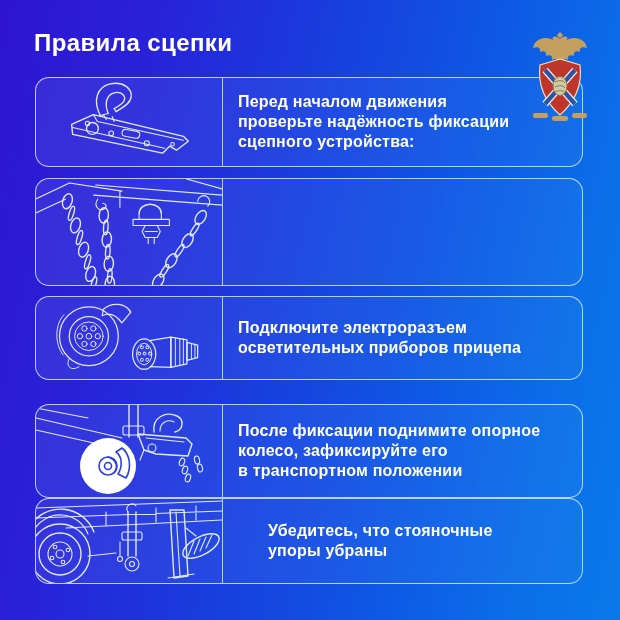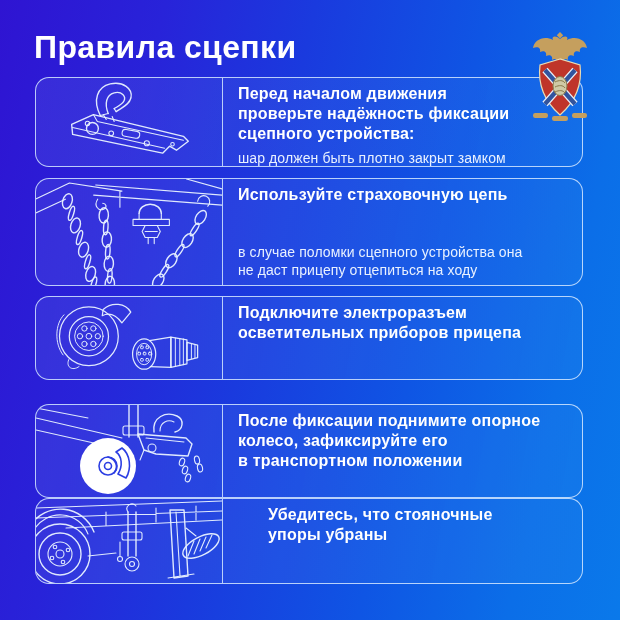--- a/index.html
+++ b/index.html
@@ -3,31 +3,31 @@
 <meta charset="utf-8">
 <style>
   html,body{margin:0;padding:0;background:#0a2aa0;}
   #canvas{
     position:relative;width:620px;height:620px;overflow:hidden;
     background:linear-gradient(102deg,#2f14d2 0%,#2823d9 22%,#1a3ade 42%,#0f55e4 65%,#0b6ee8 85%,#0a79ea 100%);
     font-family:"Liberation Sans","DejaVu Sans",sans-serif;
   }
   .page-title{
     position:absolute;left:34px;top:29px;margin:0;
-    color:#ffffff;font-size:32px;font-weight:700;letter-spacing:.4px;
+    color:#ffffff;font-size:24px;font-weight:700;letter-spacing:.4px;
   }
   .card{
     position:absolute;left:35px;width:548px;box-sizing:border-box;
     border:1.5px solid rgba(213,231,255,.85);border-radius:14px;
     background:linear-gradient(100deg,rgba(150,185,255,.12),rgba(110,190,255,.07));
     display:flex;overflow:hidden;
   }
   .illo{flex:0 0 186px;width:186px;position:relative;border-right:1.5px solid rgba(213,231,255,.85);}
   .illo svg{position:absolute;inset:0;width:100%;height:100%;}
-  .txt{flex:1;display:flex;flex-direction:column;justify-content:space-between;padding:6px 10px 6px 15px;}
+  .txt{flex:1;display:flex;flex-direction:column;justify-content:center;padding:6px 10px 6px 15px;}
   .hd{margin:0;color:#ffffff;font-size:16px;font-weight:700;line-height:1.24;letter-spacing:.2px;white-space:pre-line;}
   .bd{margin:6px 0 0;color:#e9f1ff;font-size:14px;font-weight:400;line-height:1.3;letter-spacing:.1px;white-space:pre-line;}
   .ln{fill:none;stroke:#e9f2ff;stroke-width:1.4;stroke-linecap:round;stroke-linejoin:round;opacity:.95;}
   .thin{stroke-width:1.1;}
   .blu{fill:none;stroke:#2c3ee2;stroke-width:1.6;stroke-linecap:round;stroke-linejoin:round;}
   #emblem{position:absolute;left:530px;top:29px;width:60px;height:93px;z-index:6;}
   #c1{top:77px;height:90px;}
   #c2{top:178px;height:108px;}
   #c3{top:296px;height:84px;}
   #c4{top:404px;height:94px;}
@@ -53,21 +53,20 @@
         <circle class="ln thin" cx="75" cy="56" r="2.4"></circle>
         <rect class="ln thin" x="86" y="53" width="18" height="7" rx="3.5" transform="rotate(10 95 56)"></rect>
         <circle class="ln thin" cx="111" cy="66" r="2.6"></circle>
         <circle class="ln thin" cx="137" cy="67" r="1.8"></circle>
       </svg>
     </div>
     <div class="txt">
       <h3 class="hd">Перед началом движения
 проверьте надёжность фиксации
 сцепного устройства:</h3>
-      <p class="bd">шар должен быть плотно закрыт замком</p>
     </div>
   </section>
 
   <section class="card" id="c2">
     <div class="illo">
       <svg viewBox="0 0 186 105" preserveAspectRatio="xMidYMid slice">
         <path class="ln thin" d="M0,20 L34,4 L86,12 M0,34 L30,20 M60,6 L186,16 M58,16 L186,26 M84,12 L84,28 M150,0 L186,10"></path>
         <path class="ln thin" d="M62,20 C58,26 62,32 68,30 C72,28 70,24 67,24"></path>
         <path class="ln" d="M103,34 a11,9 0 1 1 22,0"></path>
         <path class="ln thin" d="M103,34 L103,40 M125,34 L125,40 M97,40 L133,40 L133,46 L97,46 Z"></path>
@@ -90,25 +89,20 @@
         <ellipse class="ln" cx="74" cy="104" rx="4.6" ry="7.6" transform="rotate(4 74 104)"></ellipse>
         <ellipse class="ln" cx="164" cy="38" rx="4.6" ry="7.6" transform="rotate(33 164 38)"></ellipse>
         <ellipse class="ln" cx="158" cy="50" rx="2.2" ry="7.2" transform="rotate(33 158 50)"></ellipse>
         <ellipse class="ln" cx="151" cy="61" rx="4.6" ry="7.6" transform="rotate(33 151 61)"></ellipse>
         <ellipse class="ln" cx="143" cy="71" rx="2.2" ry="7.2" transform="rotate(33 143 71)"></ellipse>
         <ellipse class="ln" cx="135" cy="81" rx="4.6" ry="7.6" transform="rotate(33 135 81)"></ellipse>
         <ellipse class="ln" cx="128" cy="91" rx="2.2" ry="7.2" transform="rotate(33 128 91)"></ellipse>
         <ellipse class="ln" cx="122" cy="101" rx="4.6" ry="7.6" transform="rotate(33 122 101)"></ellipse>
       </svg>
     </div>
-    <div class="txt">
-      <h3 class="hd">Используйте страховочную цепь</h3>
-      <p class="bd">в случае поломки сцепного устройства она
-не даст прицепу отцепиться на ходу</p>
-    </div>
   </section>
 
   <section class="card" id="c3">
     <div class="illo">
       <svg viewBox="0 0 186 92" preserveAspectRatio="xMidYMid meet">
         <circle class="ln" cx="48" cy="44" r="33"></circle>
         <circle class="ln" cx="48" cy="44" r="22"></circle>
         <circle class="ln thin" cx="48" cy="44" r="16"></circle>
         <circle class="ln thin" cx="48" cy="44" r="3.2"></circle>
         <circle class="ln thin" cx="58" cy="44" r="3"></circle>

